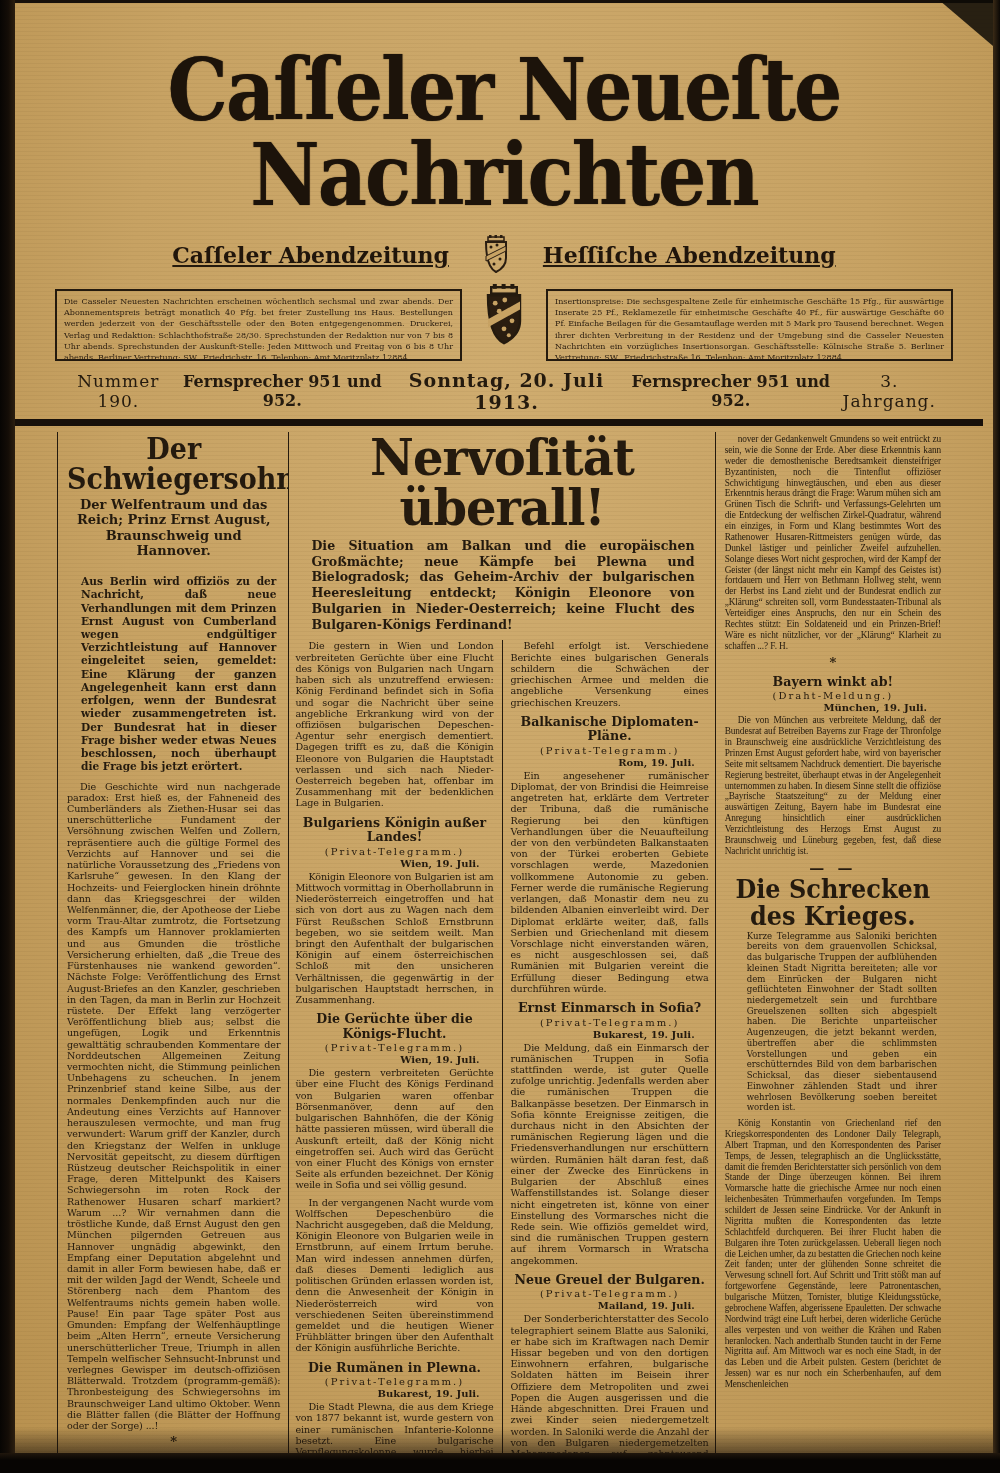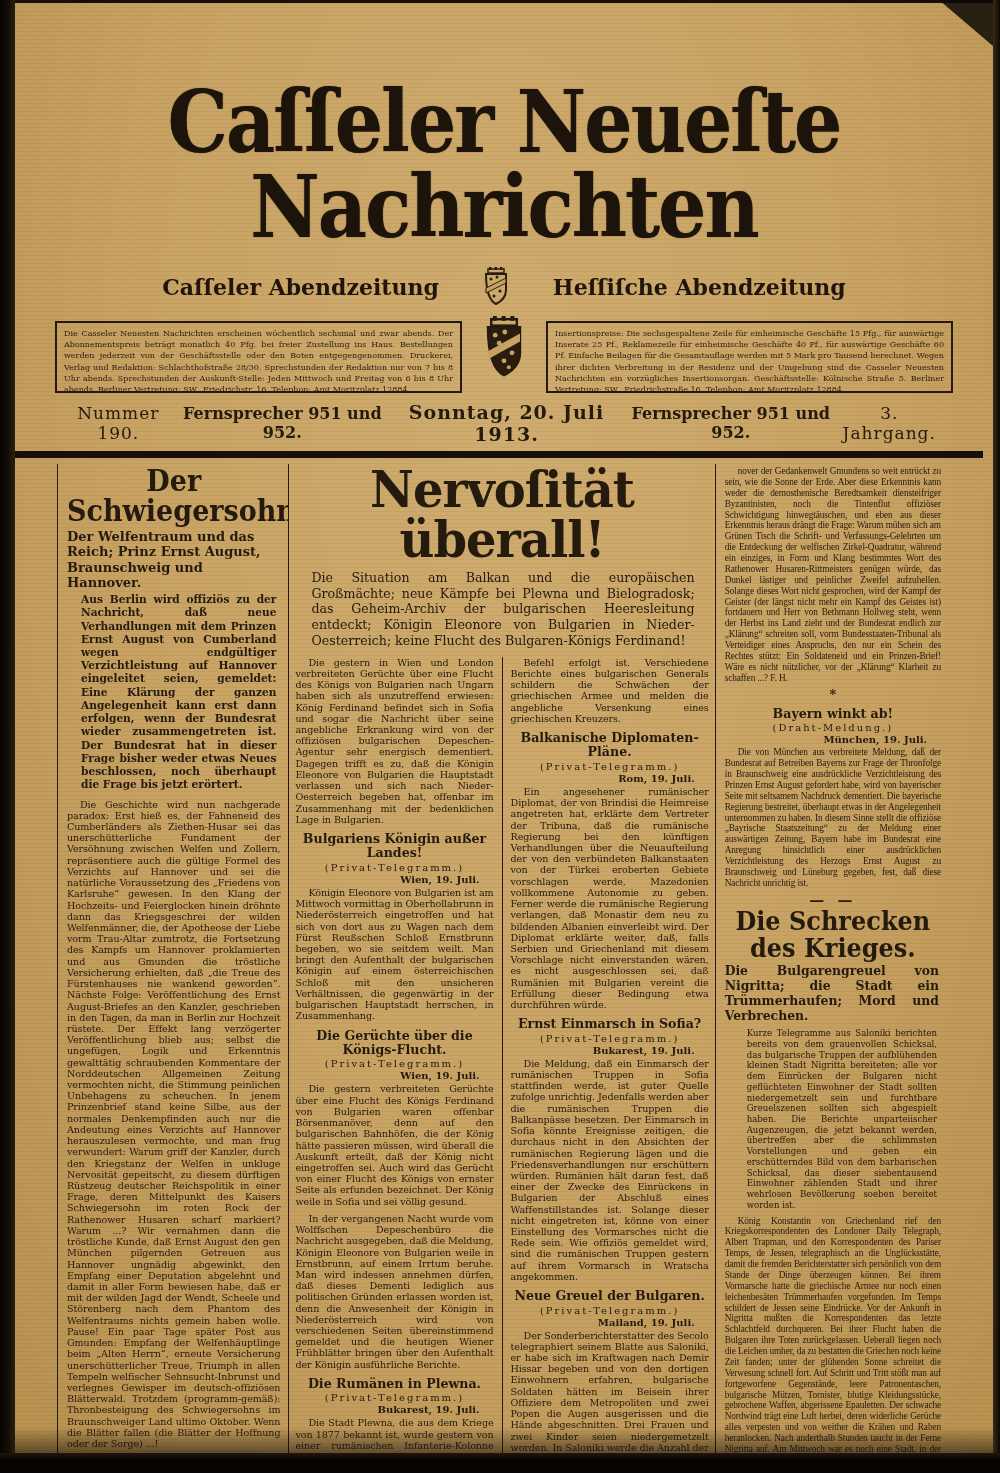--- a/index.html
+++ b/index.html
@@ -23,27 +23,27 @@
   .edge-bottom{position:absolute;left:0;bottom:0;width:100%;height:20px;
     background:linear-gradient(0deg,#070503 65%,#20160c);z-index:6;}
   .edge-right{position:absolute;right:0;top:0;width:7px;height:100%;
     background:linear-gradient(270deg,#0b0805,#3a2a16);z-index:6;}
   .corner-tr{position:absolute;right:7px;top:0;width:54px;height:46px;z-index:7;
     background:#0d0a06;clip-path:polygon(100% 0,0 0,100% 100%);opacity:.85;}
   .fade-bottom{position:absolute;left:15px;right:7px;bottom:20px;height:26px;z-index:5;
     background:linear-gradient(0deg,rgba(20,13,7,.55),rgba(20,13,7,0));}
 
   
-  .masthead{padding-top:54px;text-align:center;margin-top:32px;}
+  .masthead{padding-top:54px;text-align:center;}
   .nameplate{
     font-size:76px;font-weight:bold;letter-spacing:-2px;line-height:1;
     color:#1c130a;text-shadow:0 0 1px rgba(28,19,10,.8);
     transform:scaleY(1.12);margin:0 0 26px 0;
   }
-  .editions{display:flex;justify-content:center;align-items:center;gap:42px;margin-bottom:14px;}
+  .editions{display:flex;justify-content:center;align-items:center;gap:32px;margin-bottom:14px;text-decoration:underline;}
   .edition{font-size:22px;font-weight:bold;color:#20150b;}
   .infobar{display:flex;justify-content:space-between;align-items:flex-start;gap:18px;margin:0 40px;}
   .infobox{
     width:408px;border:2px solid #241a0e;padding:5px 7px;height:58px;overflow:hidden;
     font-size:8px;line-height:1.4;text-align:justify;color:#2a1d10;
   }
   .crest-large{margin-top:-6px;}
   .dateline{
     display:flex;align-items:baseline;justify-content:space-between;
     margin:8px 52px 6px 46px;
@@ -63,30 +63,30 @@
         padding:2px 8px 0 9px;}
   .center-wrap{width:424px;padding:0 6px;}
   .center-cols{display:flex;}
   .ccol{width:50%;overflow:hidden;}
   .ccol3{border-left:1.5px solid #241a0e;padding-left:8px;}
   .ccol2{padding-right:8px;}
   .col4{width:222px;border-left:1.5px solid #241a0e;padding:2px 0 0 9px;}
 
   .head-1{font-size:27px;font-weight:bold;text-align:center;margin:2px 0 4px;line-height:1.05;
           transform:scaleY(1.08);}
-  .subhead-1{font-size:13px;font-weight:bold;text-align:left;line-height:1.2;margin-bottom:2px;}
+  .subhead-1{font-size:13px;font-weight:bold;text-align:center;line-height:1.2;margin-bottom:16px;}
   .lead{font-weight:bold;font-size:10.6px;line-height:1.25;text-align:justify;padding:0 4px 0 14px;margin:0 0 7px;}
   p.bodytext{font-size:9.6px;line-height:1.17;text-align:justify;margin:0 0 6px;text-indent:13px;
              letter-spacing:-0.1px;}
   .col4 p.bodytext{font-size:9.3px;font-family:Liberation Serif, serif;}
   .star{ text-align:center;font-size:13px;font-weight:bold;line-height:.8;margin:2px 0 4px;}
 
   .nerv-head{font-size:48px;font-weight:bold;text-align:center;line-height:1;margin:2px 0 8px;
              transform:scaleY(1.05);letter-spacing:-1px;}
-  .nerv-deck{font-size:12.6px;font-weight:normal;line-height:1.25;text-align:justify;
+  .nerv-deck{font-size:12.6px;font-weight:bold;line-height:1.25;text-align:justify;
              margin:0 14px 8px 16px;}
 
   .sec-head{font-size:12.6px;font-weight:bold;text-align:center;margin:7px 0 1px;line-height:1.15;}
   .sec-tel{font-size:10px;text-align:center;letter-spacing:2px;margin:0 0 1px;}
   .sec-dl{font-size:10px;text-align:right;padding-right:14px;margin:0 0 2px;font-weight:bold;}
 
   .big-head{font-size:24px;font-weight:bold;text-align:center;line-height:1.05;margin:4px 0 3px;
             transform:scaleY(1.1);}
   .big-deck{font-size:12.4px;font-weight:bold;line-height:1.22;text-align:justify;margin:0 2px 5px 0;}
   .intro-small{font-size:8.6px;line-height:1.25;text-align:justify;margin:0 4px 5px 22px;}
@@ -220,21 +220,20 @@
         <div class="star">*</div>
 
         <div class="sec-head">Bayern winkt ab!</div>
         <div class="sec-tel">(Draht-Meldung.)</div>
         <div class="sec-dl">München, 19. Juli.</div>
         <p class="bodytext">Die von München aus verbreitete Meldung, daß der Bundesrat auf Betreiben Bayerns zur Frage der Thronfolge in Braunschweig eine ausdrückliche Verzichtleistung des Prinzen Ernst August gefordert habe, wird von bayerischer Seite mit seltsamem Nachdruck dementiert. Die bayerische Regierung bestreitet, überhaupt etwas in der Angelegenheit unternommen zu haben. In diesem Sinne stellt die offiziöse „Bayrische Staatszeitung“ zu der Meldung einer auswärtigen Zeitung, Bayern habe im Bundesrat eine Anregung hinsichtlich einer ausdrücklichen Verzichtleistung des Herzogs Ernst August zu Braunschweig und Lüneburg gegeben, fest, daß diese Nachricht unrichtig ist.</p>
 
         <div class="dash-divider">— —</div>
 
         <h2 class="big-head">Die Schrecken des Krieges.</h2>
-        <div class="big-deck">Die Bulgarengreuel von Nigritta; die Stadt ein Trümmerhaufen; Mord und Verbrechen.</div>
         <p class="intro-small">Kurze Telegramme aus Saloniki berichten bereits von dem grauenvollen Schicksal, das bulgarische Truppen der aufblühenden kleinen Stadt Nigritta bereiteten; alle vor dem Einrücken der Bulgaren nicht geflüchteten Einwohner der Stadt sollten niedergemetzelt sein und furchtbare Greuelszenen sollten sich abgespielt haben. Die Berichte unparteiischer Augenzeugen, die jetzt bekannt werden, übertreffen aber die schlimmsten Vorstellungen und geben ein erschütterndes Bild von dem barbarischen Schicksal, das dieser siebentausend Einwohner zählenden Stadt und ihrer wehrlosen Bevölkerung soeben bereitet worden ist.</p>
         <p class="bodytext">König Konstantin von Griechenland rief den Kriegskorrespondenten des Londoner Daily Telegraph, Albert Trapman, und den Korrespondenten des Pariser Temps, de Jessen, telegraphisch an die Unglücksstätte, damit die fremden Berichterstatter sich persönlich von dem Stande der Dinge überzeugen können. Bei ihrem Vormarsche hatte die griechische Armee nur noch einen leichenbesäten Trümmerhaufen vorgefunden. Im Temps schildert de Jessen seine Eindrücke. Vor der Ankunft in Nigritta mußten die Korrespondenten das letzte Schlachtfeld durchqueren. Bei ihrer Flucht haben die Bulgaren ihre Toten zurückgelassen. Ueberall liegen noch die Leichen umher, da zu bestatten die Griechen noch keine Zeit fanden; unter der glühenden Sonne schreitet die Verwesung schnell fort. Auf Schritt und Tritt stößt man auf fortgeworfene Gegenstände, leere Patronentaschen, bulgarische Mützen, Tornister, blutige Kleidungsstücke, gebrochene Waffen, abgerissene Epauletten. Der schwache Nordwind trägt eine Luft herbei, deren widerliche Gerüche alles verpesten und von weither die Krähen und Raben heranlocken. Nach anderthalb Stunden taucht in der Ferne Nigritta auf. Am Mittwoch war es noch eine Stadt, in der das Leben und die Arbeit pulsten. Gestern (berichtet de Jessen) war es nur noch ein Scherbenhaufen, auf dem Menschenleichen</p>
 
       </section>
 
     </main>
   </div>
 
   <div class="fade-bottom"></div>
   <div class="edge-left"></div>

